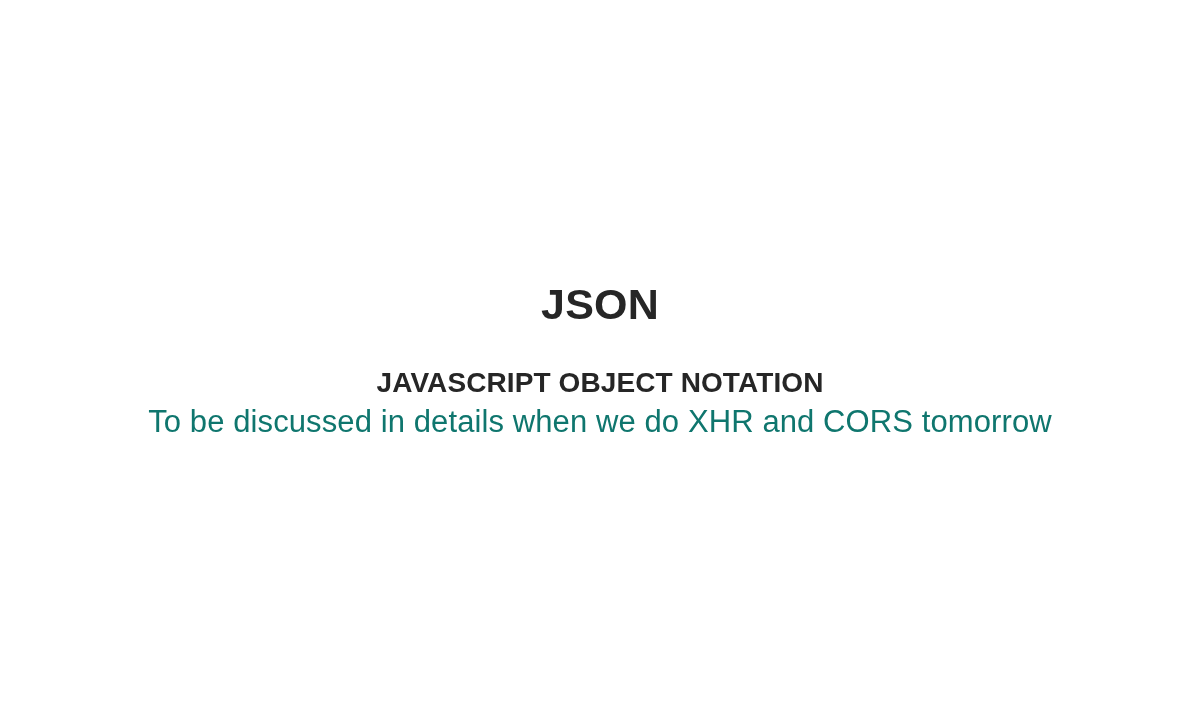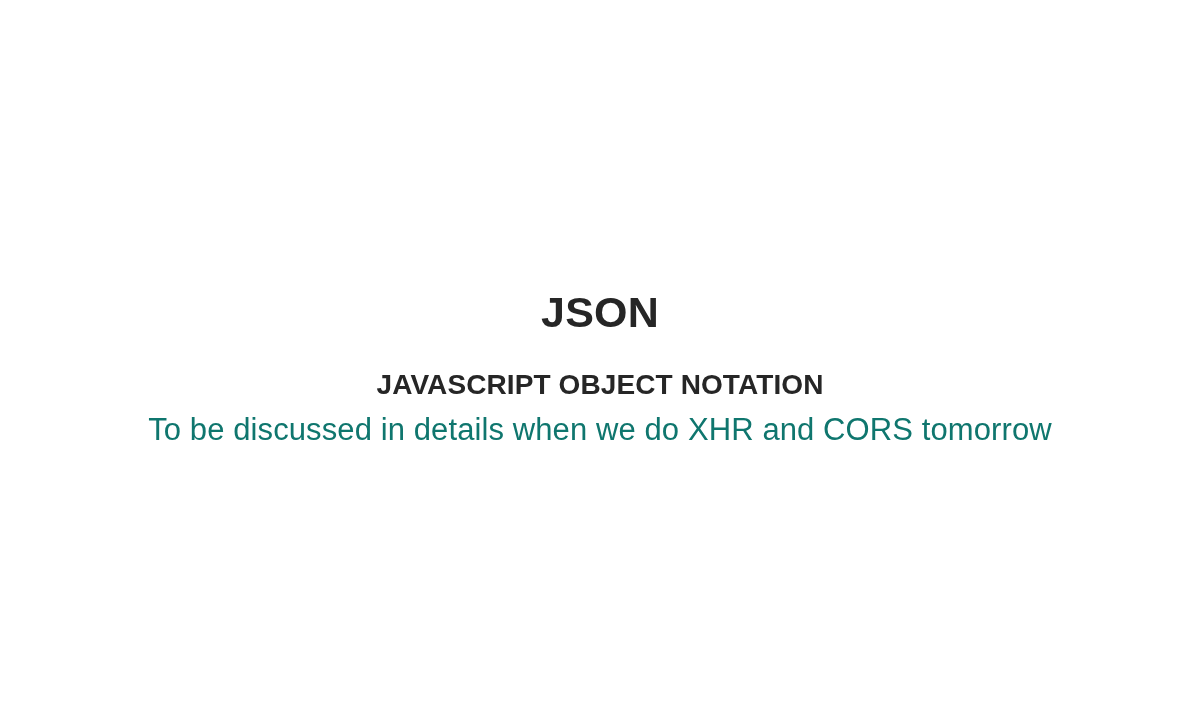--- a/index.html
+++ b/index.html
@@ -19,21 +19,21 @@
     position: relative;
     width: 1200px;
     height: 701px;
     background: #ffffff;
     box-sizing: border-box;
   }
 
   .slide-content {
     position: absolute;
     left: 0;
-    top: 12px;
+    top: 4px;
     width: 1200px;
     height: 579px;
     display: flex;
     flex-direction: column;
     align-items: center;
     justify-content: flex-start;
     text-align: center;
   }
 
   .slide-title {
@@ -49,21 +49,21 @@
     color: #262626;
     text-align: center;
     white-space: nowrap;
   }
 
   .slide-subtitle {
     position: absolute;
     left: 0;
     right: 0;
     top: 345px;
-    margin: 12px;
+    margin: 18px;
     font-size: 28px;
     line-height: 32px;
     font-weight: bold;
     letter-spacing: 0.1px;
     color: #262626;
     text-align: center;
     white-space: nowrap;
   }
 
   .slide-body {

